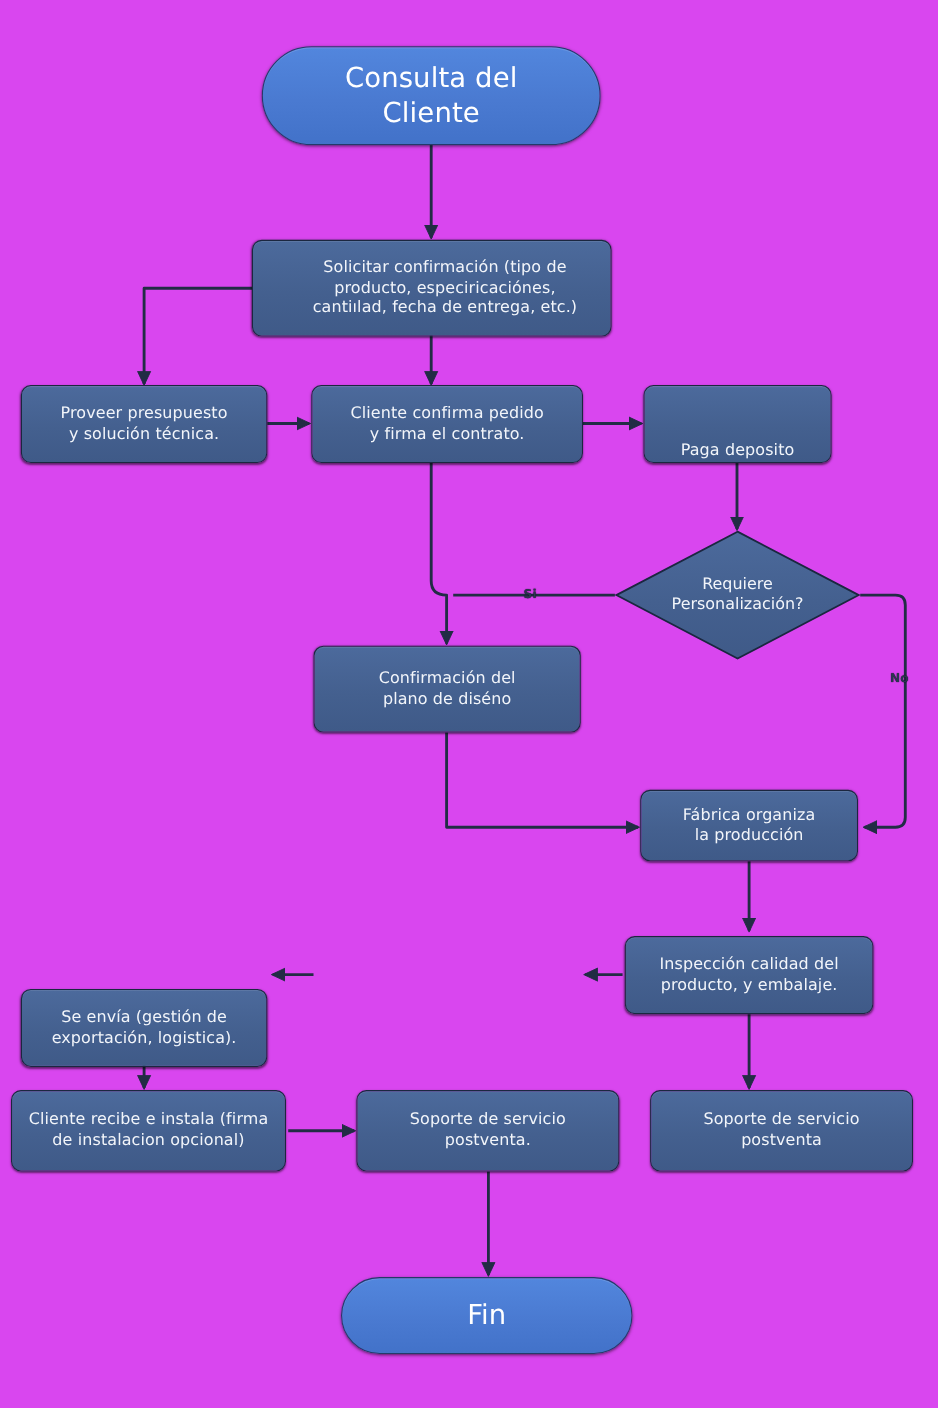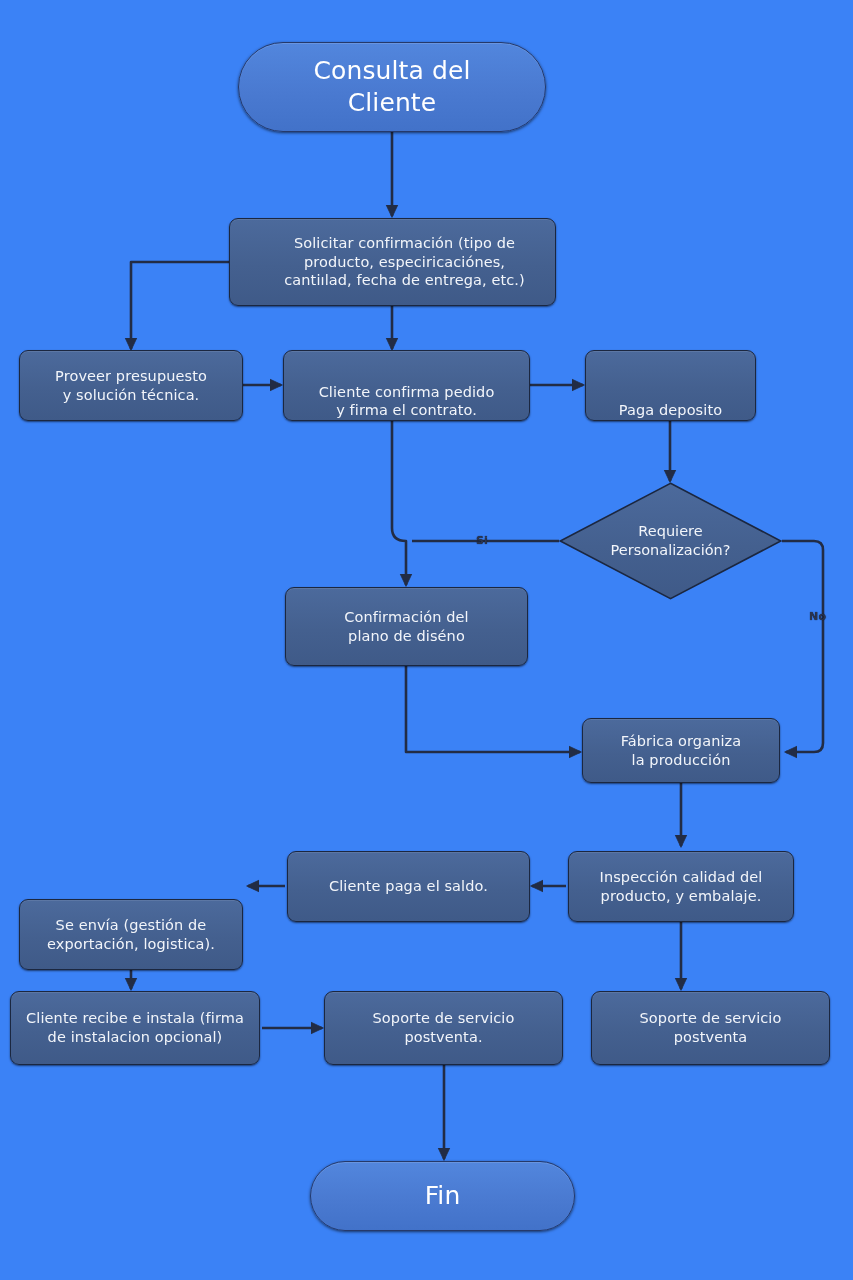--- a/index.html
+++ b/index.html
@@ -4,21 +4,21 @@
 <style>
   html, body {
     margin: 0;
     padding: 0;
     background: #000000;
   }
   #canvas {
     position: relative;
     width: 853px;
     height: 1280px;
-    background: #3b82f6;
+    background: #d946ef;
     font-family: "DejaVu Sans", "Liberation Sans", sans-serif;
     overflow: hidden;
   }
   svg#wires {
     position: absolute;
     left: 0; top: 0;
     width: 853px;
     height: 1280px;
     pointer-events: none;
   }
@@ -154,21 +154,21 @@
     <span class="txt">Solicitar confirmación (tipo de
 producto, especiricaciónes,
 cantiılad, fecha de entrega, etc.)</span>
   </div>
 
   <div class="node proc" style="left:19px; top:350px; width:224px; height:71px;">
     <span class="txt">Proveer presupuesto
 y solución técnica.</span>
   </div>
 
-  <div class="node proc" style="left:283px; top:350px; width:247px; height:71px;align-items:flex-end;">
+  <div class="node proc" style="left:283px; top:350px; width:247px; height:71px;">
     <span class="txt">Cliente confirma pedido
 y firma el contrato.</span>
   </div>
 
   <div class="node proc" style="left:585px; top:350px; width:171px; height:71px;align-items:flex-end;">
     <span class="txt">Paga deposito</span>
   </div>
 
   <div class="decision" style="left:559px; top:482px; width:223px; height:118px;">
     <svg class="dia" viewBox="0 0 223 118" preserveAspectRatio="none">
@@ -196,23 +196,20 @@
   <div class="node proc" style="left:568px; top:851px; width:226px; height:71px;">
     <span class="txt">Inspección calidad del
 producto, y embalaje.</span>
   </div>
 
   <div class="node proc" style="left:582px; top:718px; width:198px; height:65px;">
     <span class="txt">Fábrica organiza
 la producción</span>
   </div>
 
-  <div class="node proc" style="left:287px; top:851px; width:243px; height:71px;">
-    <span class="txt">Cliente paga el saldo.</span>
-  </div>
 
   <div class="node proc" style="left:19px; top:851px; width:224px; height:71px;margin-top:48px;">
     <span class="txt">Se envía (gestión de
 exportación, logistica).</span>
   </div>
 
   <div class="node proc" style="left:10px; top:991px; width:250px; height:74px;">
     <span class="txt">Cliente recibe e instala (firma
 de instalacion opcional)</span>
   </div>

